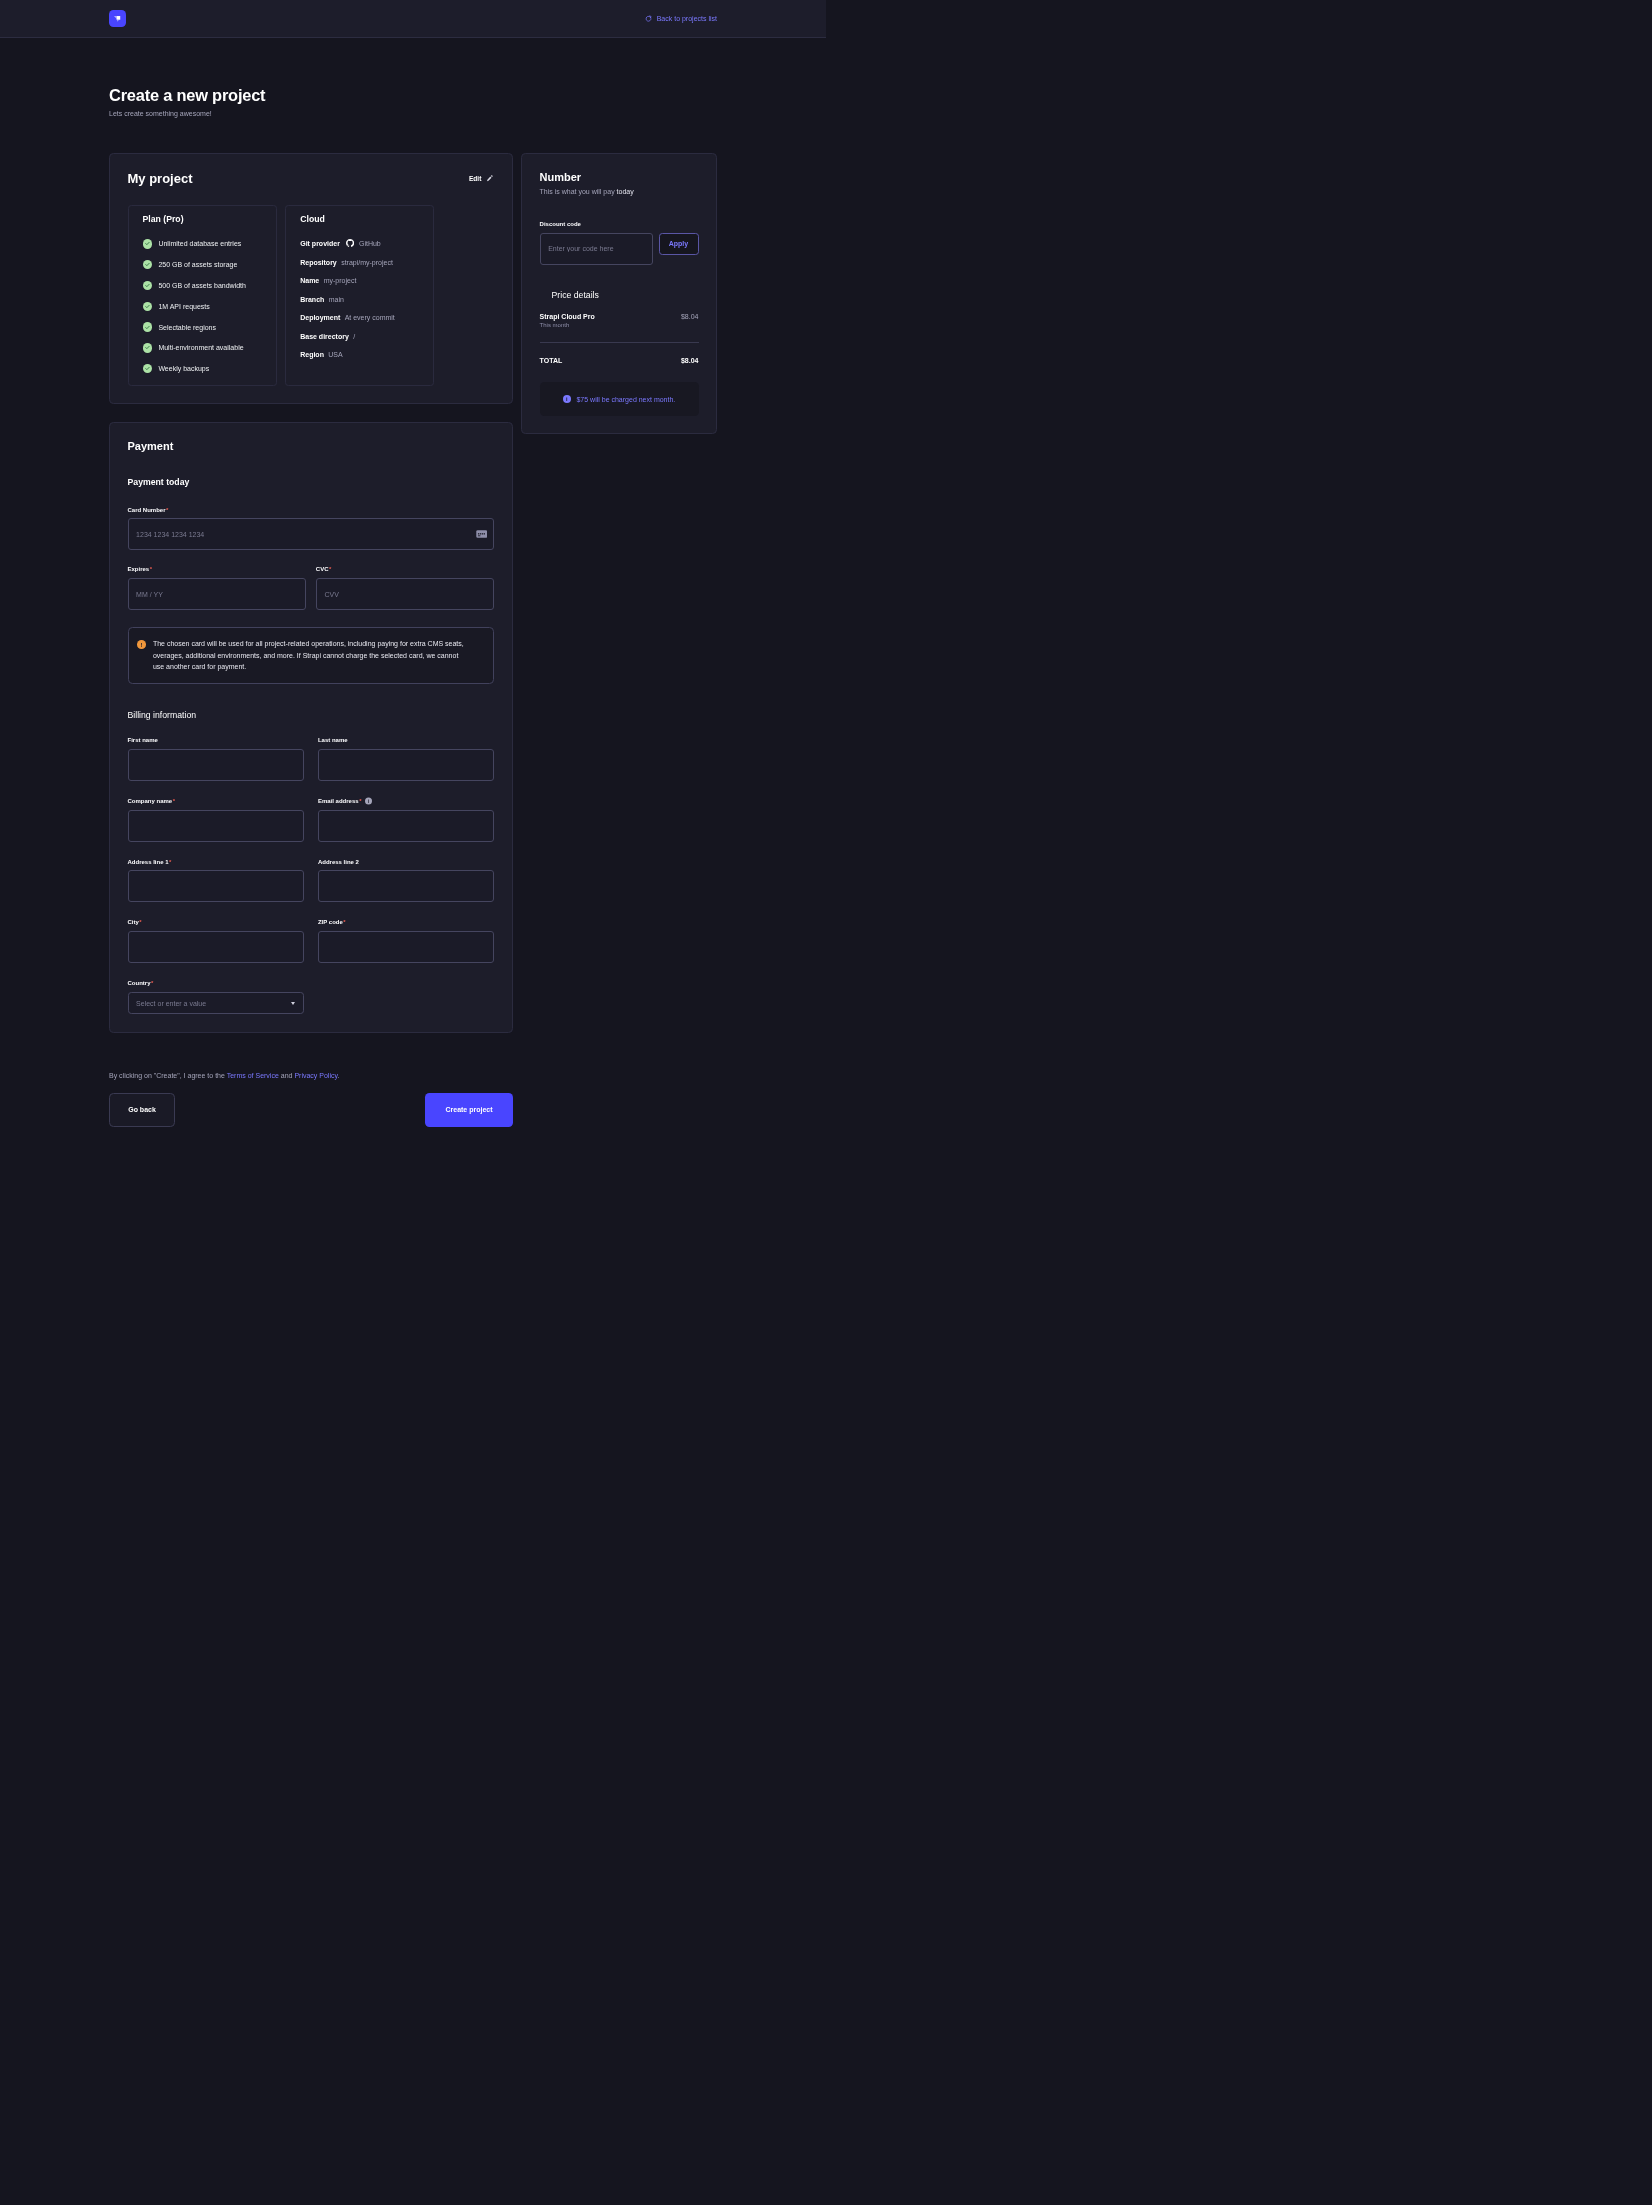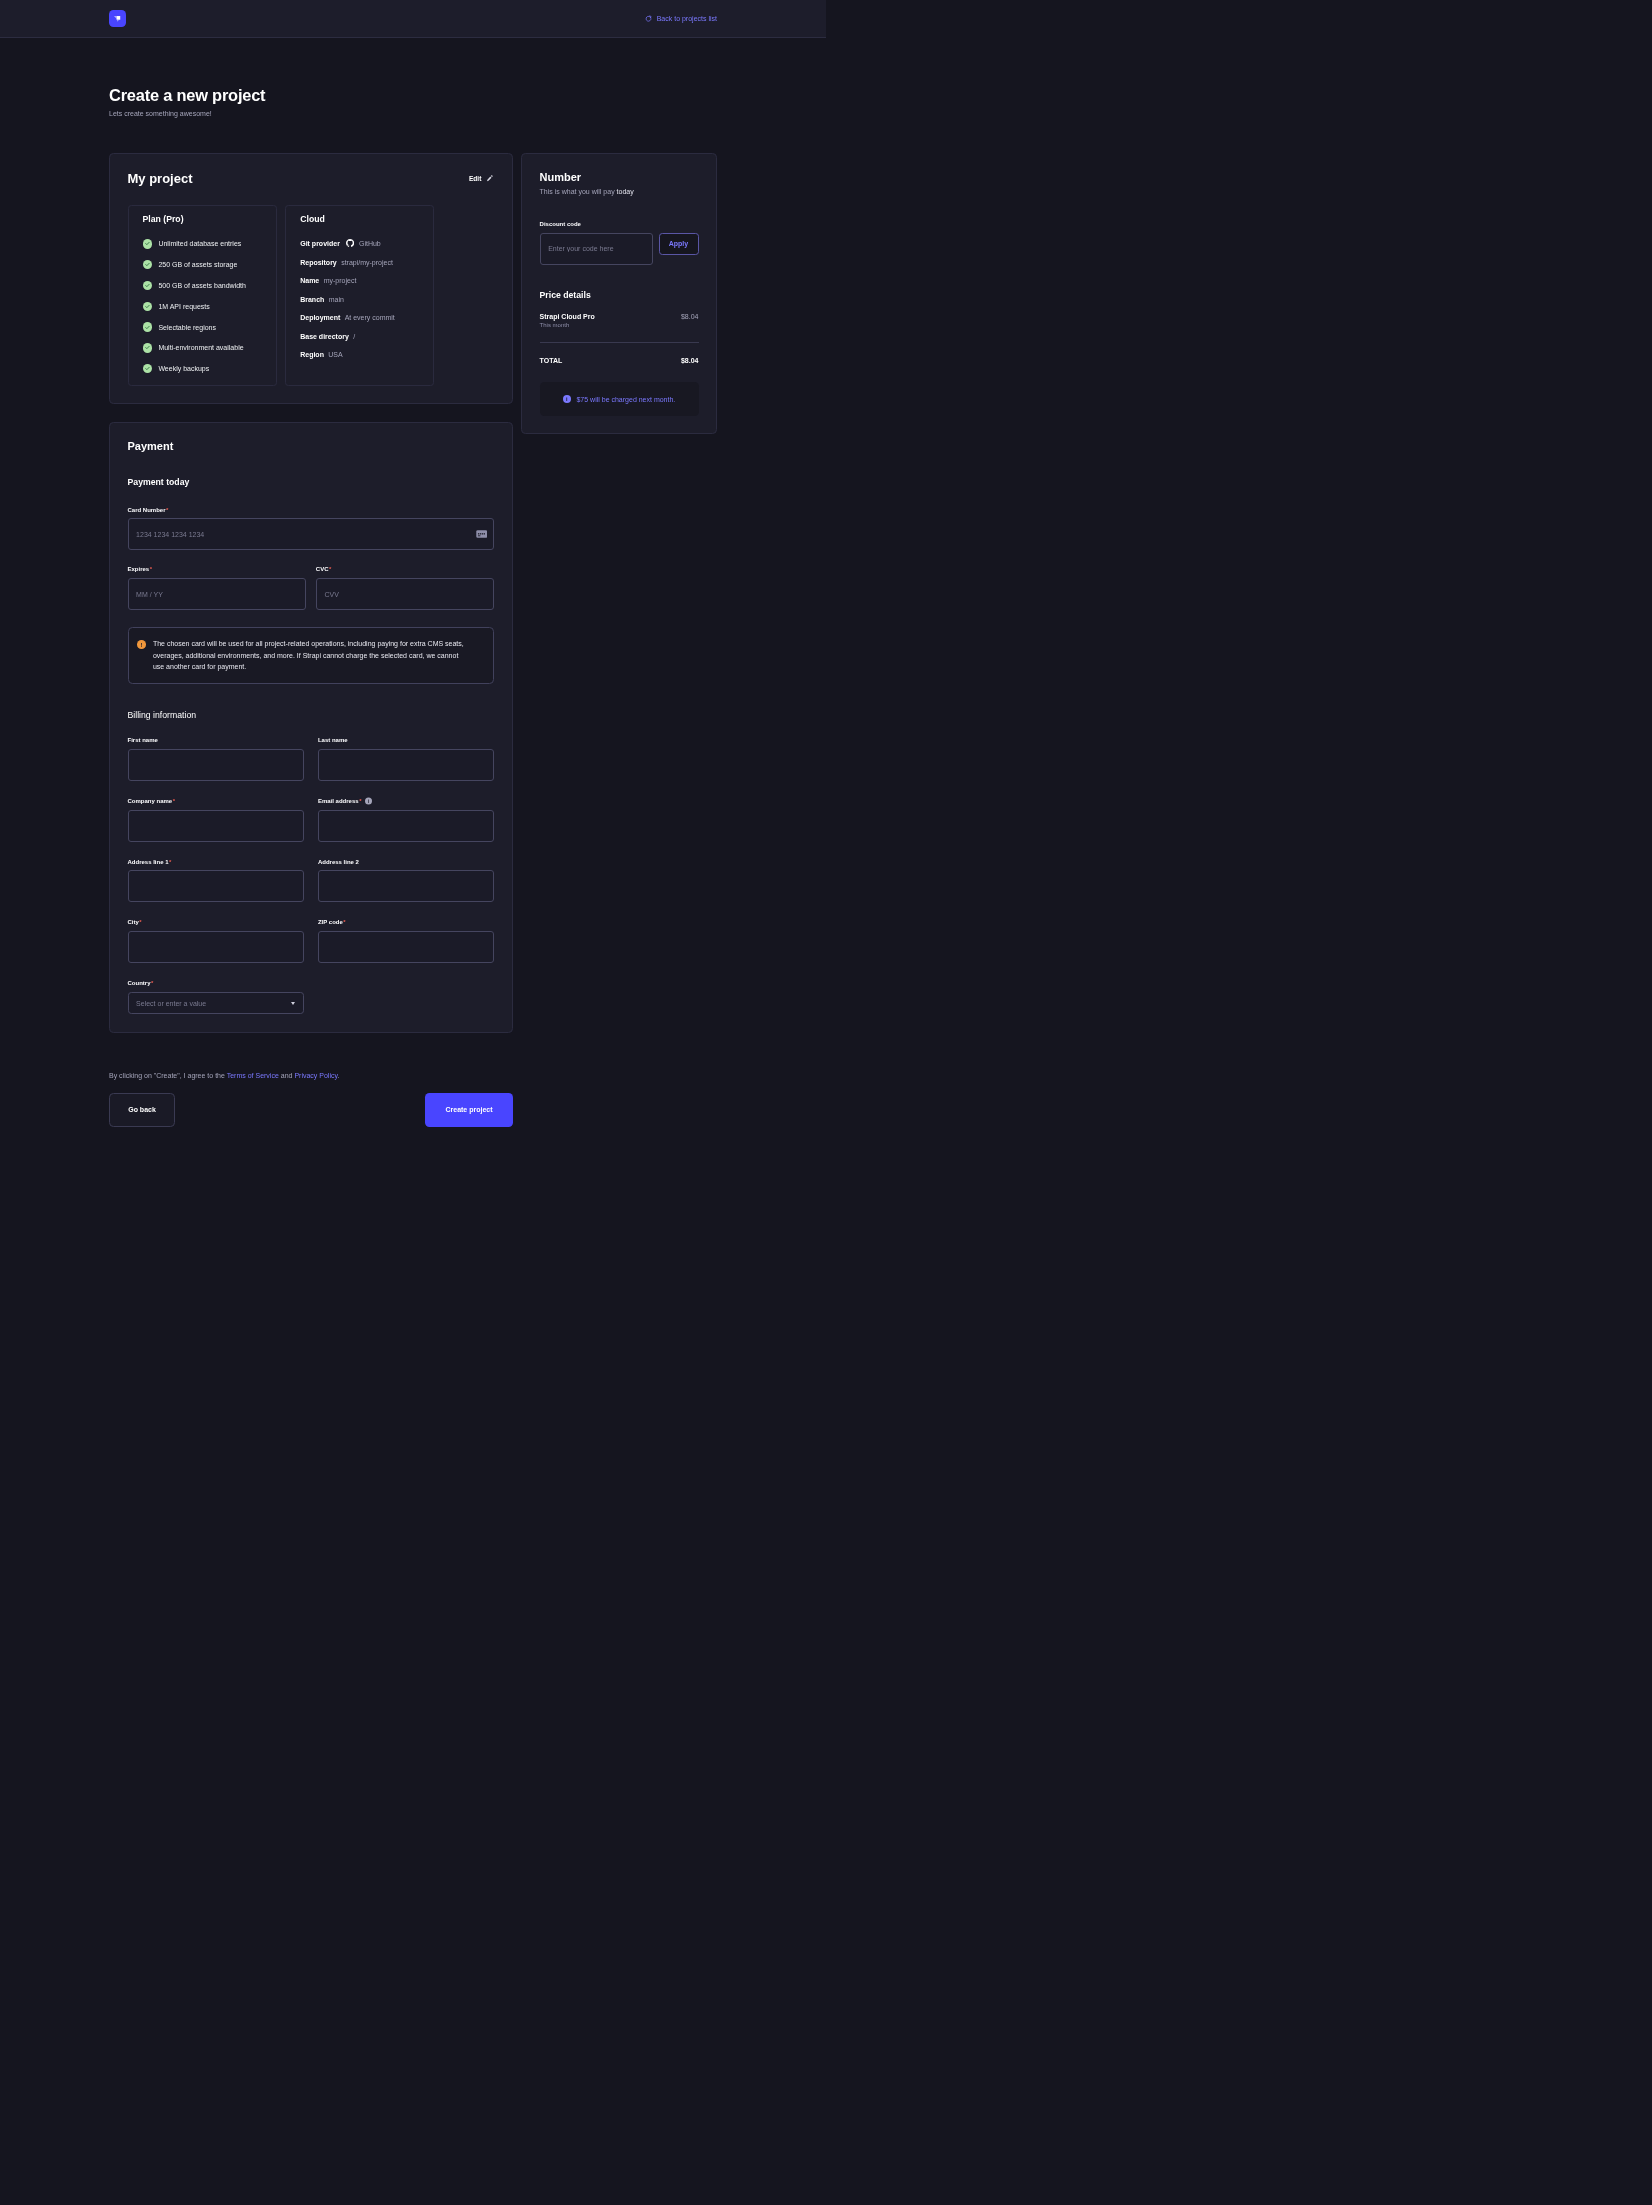--- a/index.html
+++ b/index.html
@@ -127,21 +127,21 @@
   .invoice-subtitle { font-size: 7px; color: #a5a5ba; margin-top: 4.4px; }
   .invoice-subtitle .em { color: #e2e2ec; }
   .discount-label-row { margin-top: 23px; }
   .discount-row { display: flex; gap: 5.5px; margin-top: 4.9px; }
   .discount-row .text-input { flex: 1; min-width: 0; }
   .apply-btn {
     flex: 0 0 auto; width: 40px; height: 22px; border-radius: 3.3px;
     background: #16161f; border: 0.5px solid #5a56a5; color: #7b79ff;
     font-size: 7px; font-weight: 600;
   }
-  .price-heading { font-size: 8.7px; font-weight: 700; margin: 25px 0 0; }
+  .price-heading { font-size: 8.7px; font-weight: 400; margin: 25px 12px 0; }
   .price-row { display: flex; justify-content: space-between; align-items: baseline; margin-top: 13px; }
   .price-name { font-size: 7px; font-weight: 700; }
   .price-amount { font-size: 7px; color: #a5a5ba; }
   .price-period { font-size: 6px; color: #8e8ea9; margin-top: 2.7px; }
   .divider { height: 0.5px; background: #39394f; margin: 14px 0; }
   .total-row { display: flex; justify-content: space-between; align-items: baseline; }
   .total-label { font-size: 7px; font-weight: 700; }
   .total-amount { font-size: 7px; font-weight: 700; color: #ffffff; }
   .note-box {
     margin-top: 18.6px; background: #181822; border-radius: 4.4px; padding: 12.6px 8.7px;

